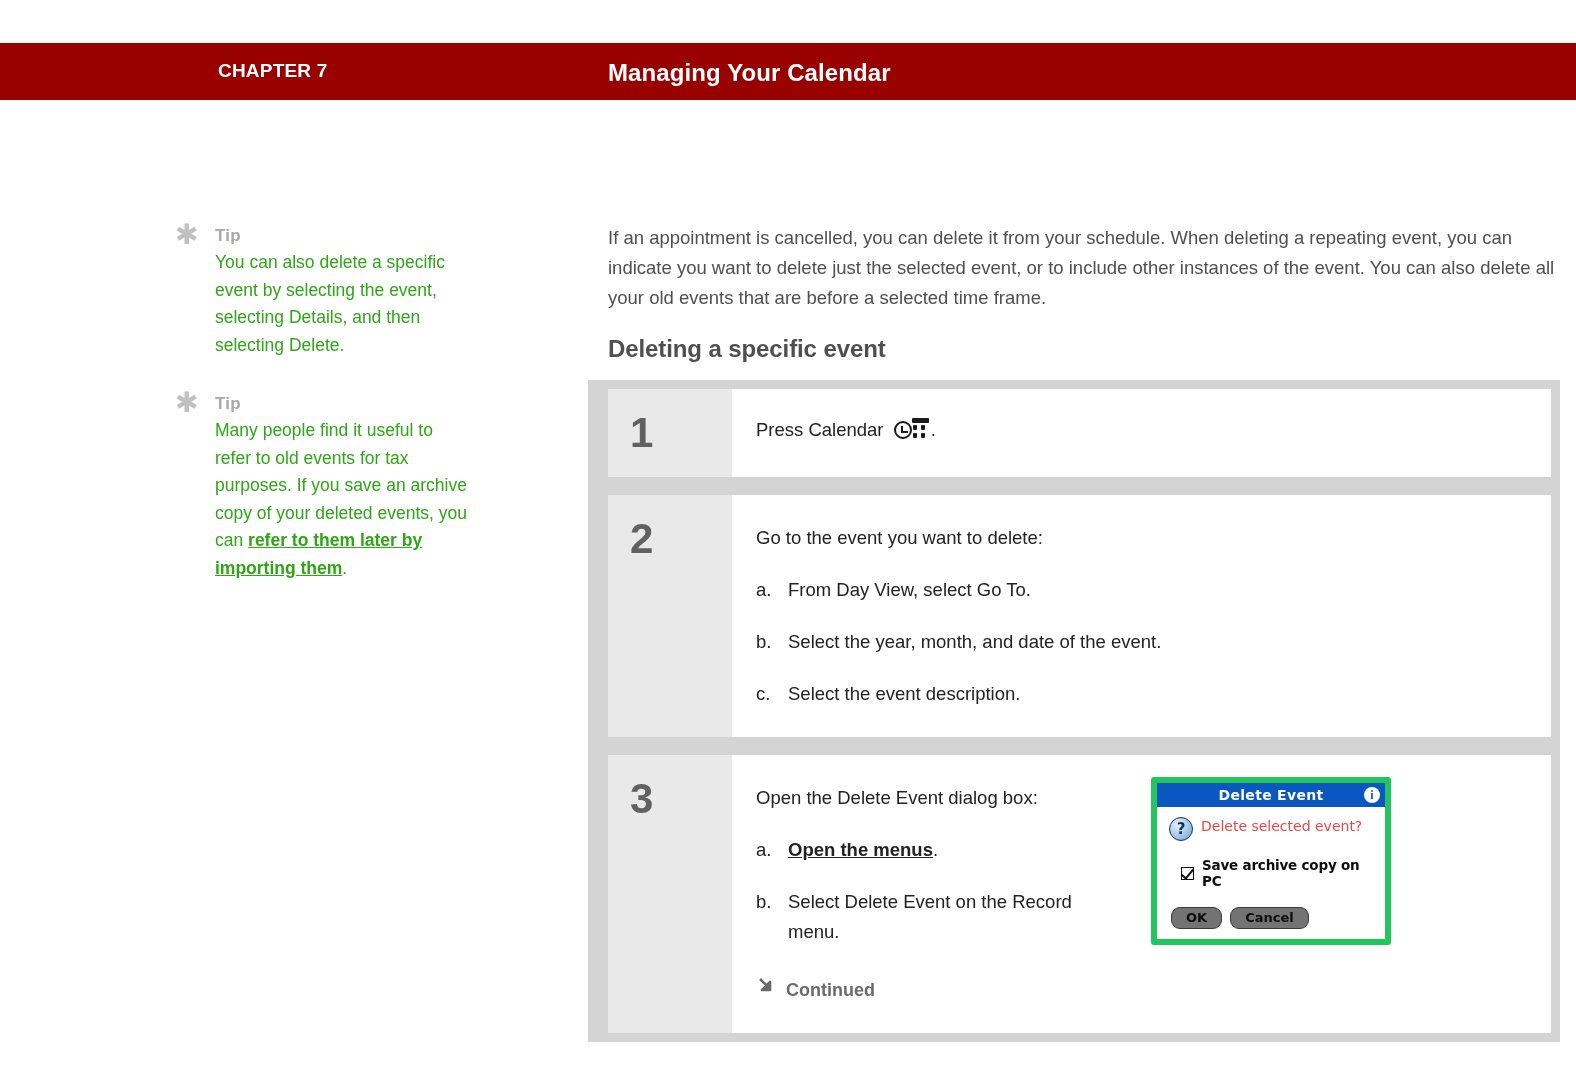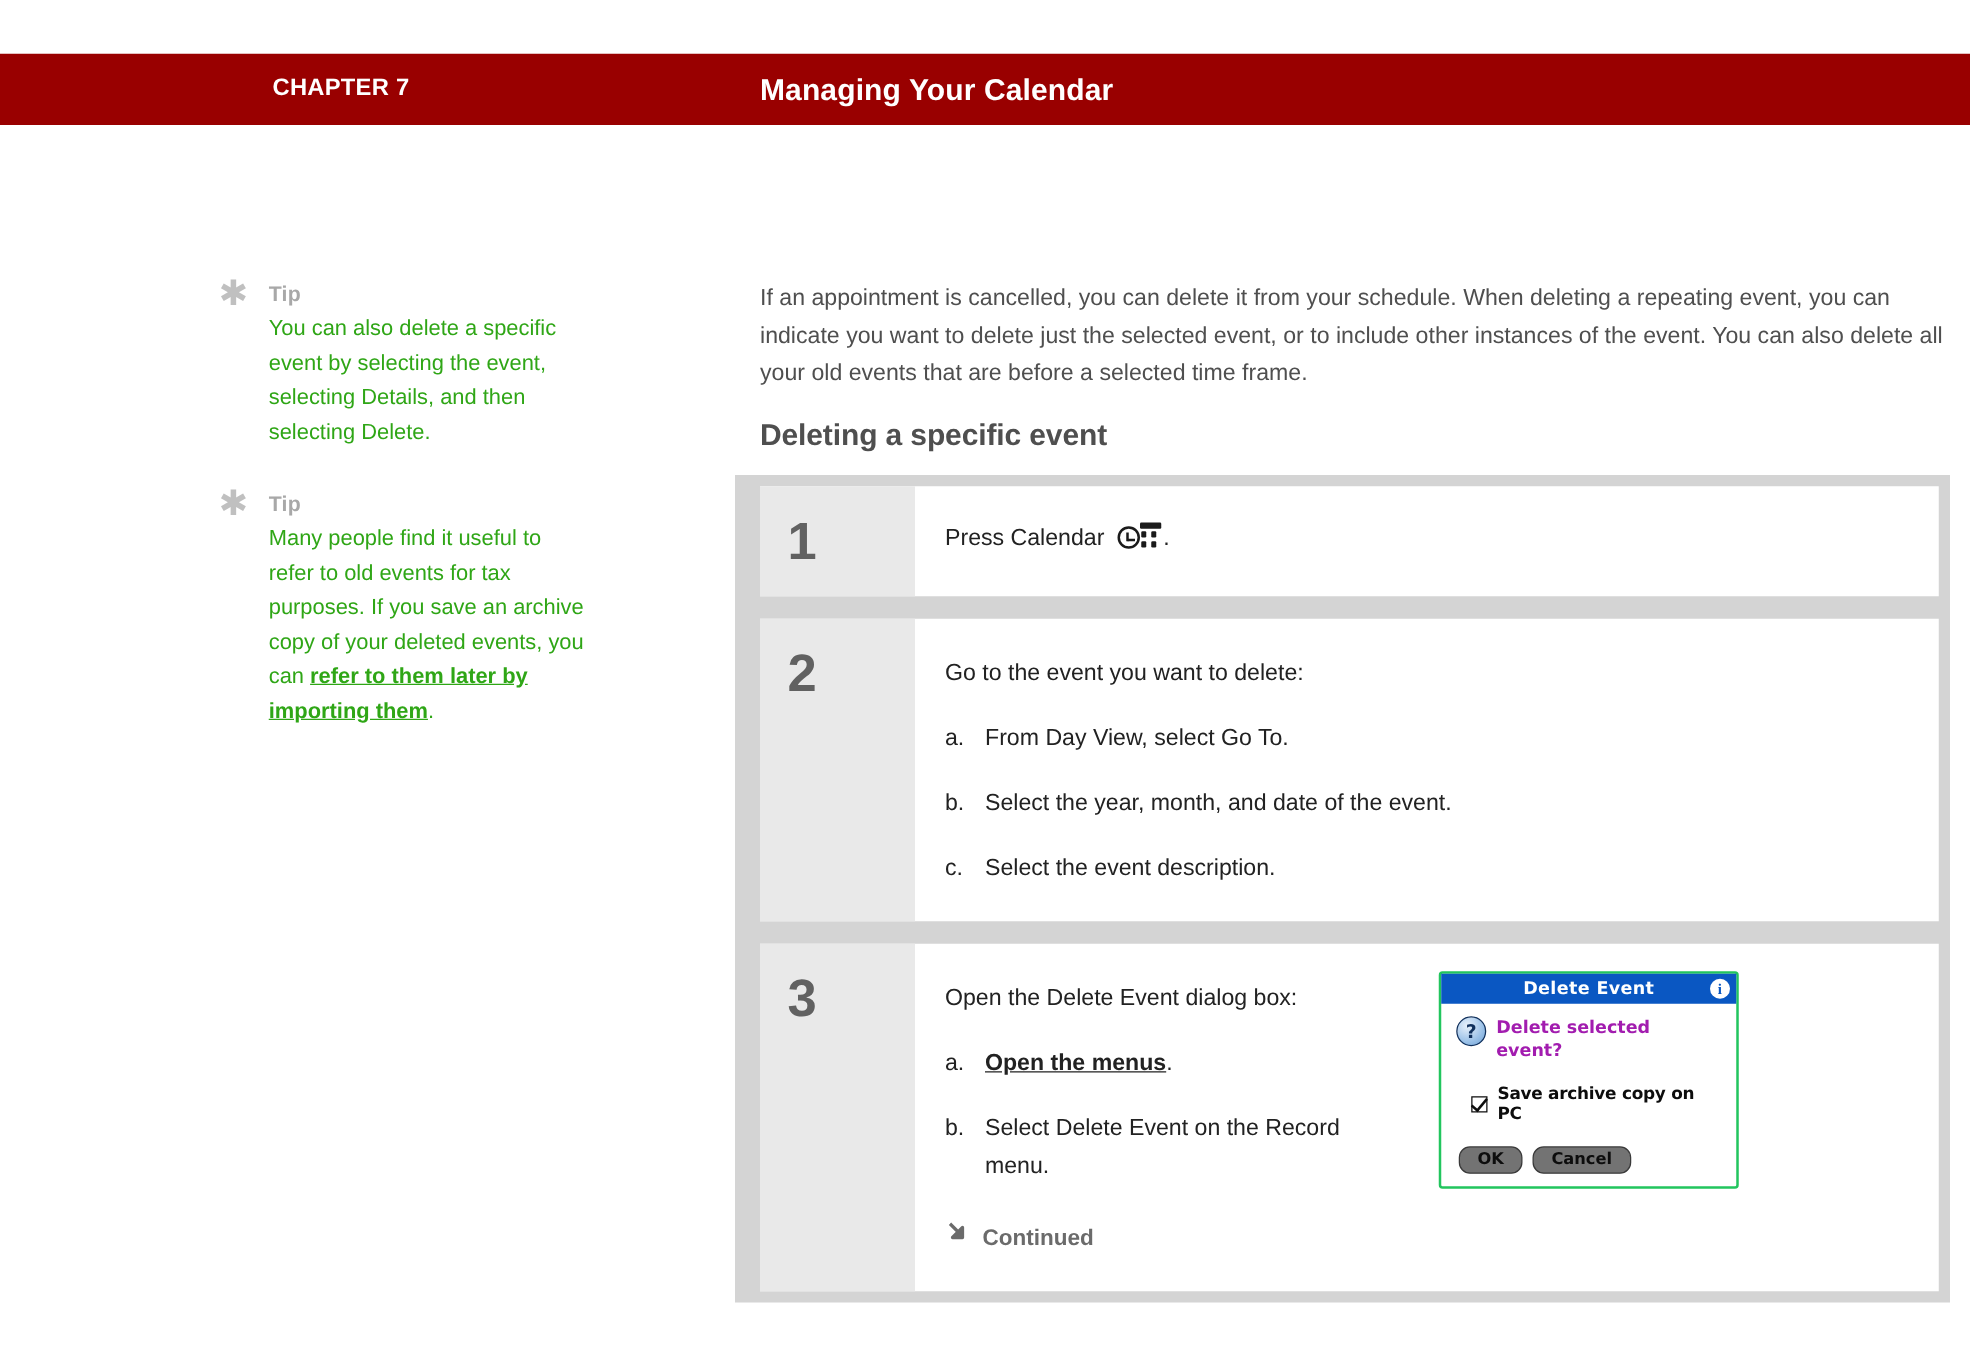--- a/index.html
+++ b/index.html
@@ -229,21 +229,21 @@
     position: relative;
   }
 
   
   .pda {
     position: absolute;
     right: 160px;
     top: 22px;
     width: 240px;
     background: #ffffff;
-    border: 2px solid #22c55e;
+    border: 6px solid #22c55e;
     border-radius: 3px;
     font-family: "DejaVu Sans", sans-serif;
   }
   .pda-title {
     height: 24px;
     background: #0a57c2;
     color: #ffffff;
     font-size: 14px;
     font-weight: bold;
     text-align: center;
@@ -275,22 +275,22 @@
     border: 1.6px solid #10305c;
     color: #10305c;
     font-size: 15px;
     font-weight: bold;
     line-height: 22px;
     text-align: center;
     margin-right: 8px;
   }
   .pda-prompt-text {
     font-size: 14px;
-    font-weight: bold;
-    color: #a21caf;
+    font-weight: normal;
+    color: #ef4444;
     line-height: 19px;
   }
   .pda-check {
     display: flex;
     align-items: center;
     margin-top: 16px;
     margin-left: 12px;
   }
   .pda-checkbox {
     width: 13px; height: 13px;

